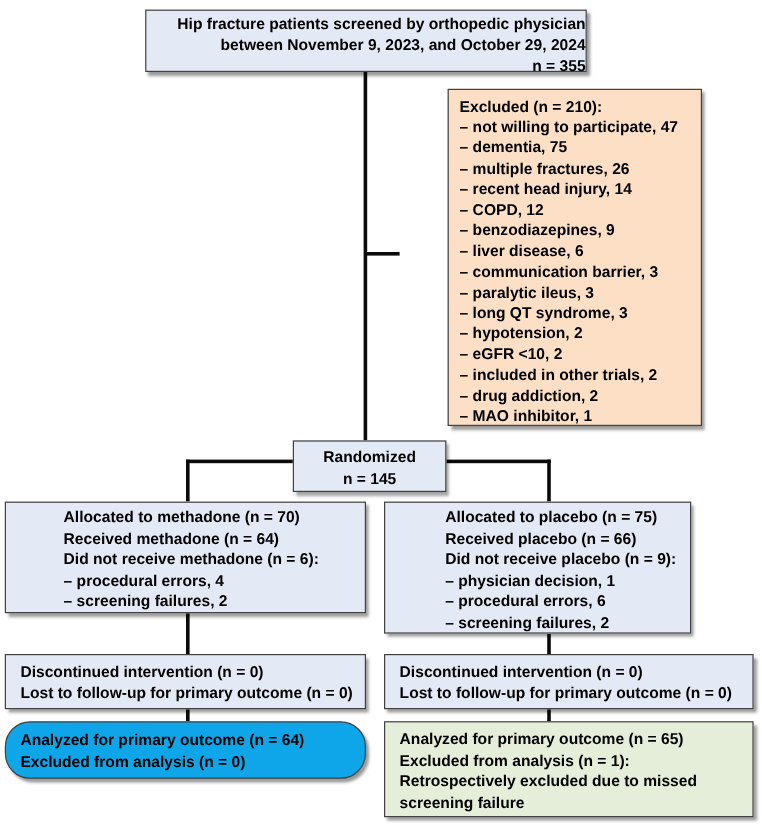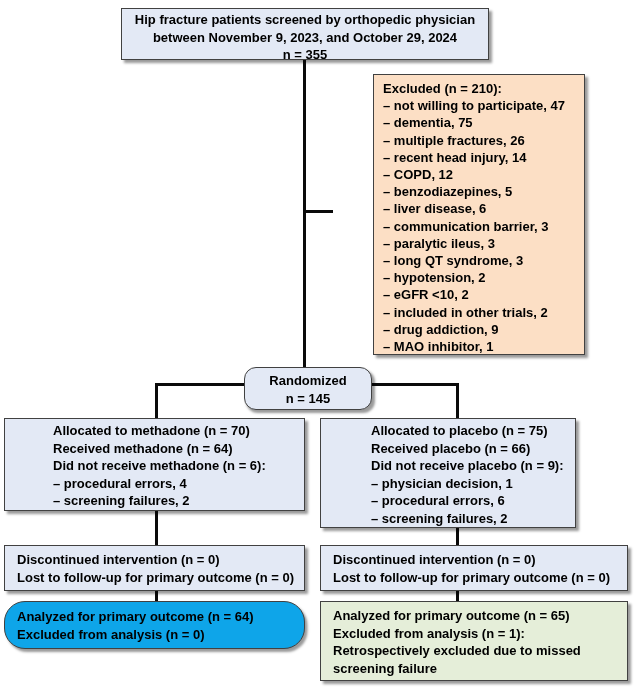--- a/index.html
+++ b/index.html
@@ -56,46 +56,46 @@
   <div class="connector h-excluded"></div>
   <div class="connector h-branch-left"></div>
   <div class="connector h-branch-right"></div>
   <div class="connector v-drop-left"></div>
   <div class="connector v-drop-right"></div>
   <div class="connector v-left-1"></div>
   <div class="connector v-right-1"></div>
   <div class="connector v-left-2"></div>
   <div class="connector v-right-2"></div>
 
-  <div class="box center screened" style="background-color: rgb(227, 233, 245);">
+  <div class="box center screened" style="background-color: rgb(227, 233, 245); text-align: right;">
       <div>Hip fracture patients screened by orthopedic physician</div>
       <div>between November 9, 2023, and October 29, 2024</div>
       <div>n = 355</div>
     </div>
 
   <div class="box excluded" style="background-color: rgb(252, 223, 197);">
       <div>Excluded (n = 210):</div>
       <div>– not willing to participate, 47</div>
       <div>– dementia, 75</div>
       <div>– multiple fractures, 26</div>
       <div>– recent head injury, 14</div>
       <div>– COPD, 12</div>
-      <div>– benzodiazepines, 5</div>
+      <div>– benzodiazepines, 9</div>
       <div>– liver disease, 6</div>
       <div>– communication barrier, 3</div>
       <div>– paralytic ileus, 3</div>
       <div>– long QT syndrome, 3</div>
       <div>– hypotension, 2</div>
       <div>– eGFR &lt;10, 2</div>
       <div>– included in other trials, 2</div>
-      <div>– drug addiction, 9</div>
+      <div>– drug addiction, 2</div>
       <div>– MAO inhibitor, 1</div>
     </div>
 
-  <div class="box center randomized" style="background-color: rgb(227, 233, 245); border-radius: 12px;">
+  <div class="box center randomized" style="background-color: rgb(227, 233, 245);">
       <div>Randomized</div>
       <div>n = 145</div>
     </div>
 
   <div class="box alloc-left" style="background-color: rgb(227, 233, 245);">
       <div>Allocated to methadone (n = 70)</div>
       <div>Received methadone (n = 64)</div>
       <div>Did not receive methadone  (n = 6):</div>
       <div>– procedural errors, 4</div>
       <div>– screening failures, 2</div>

